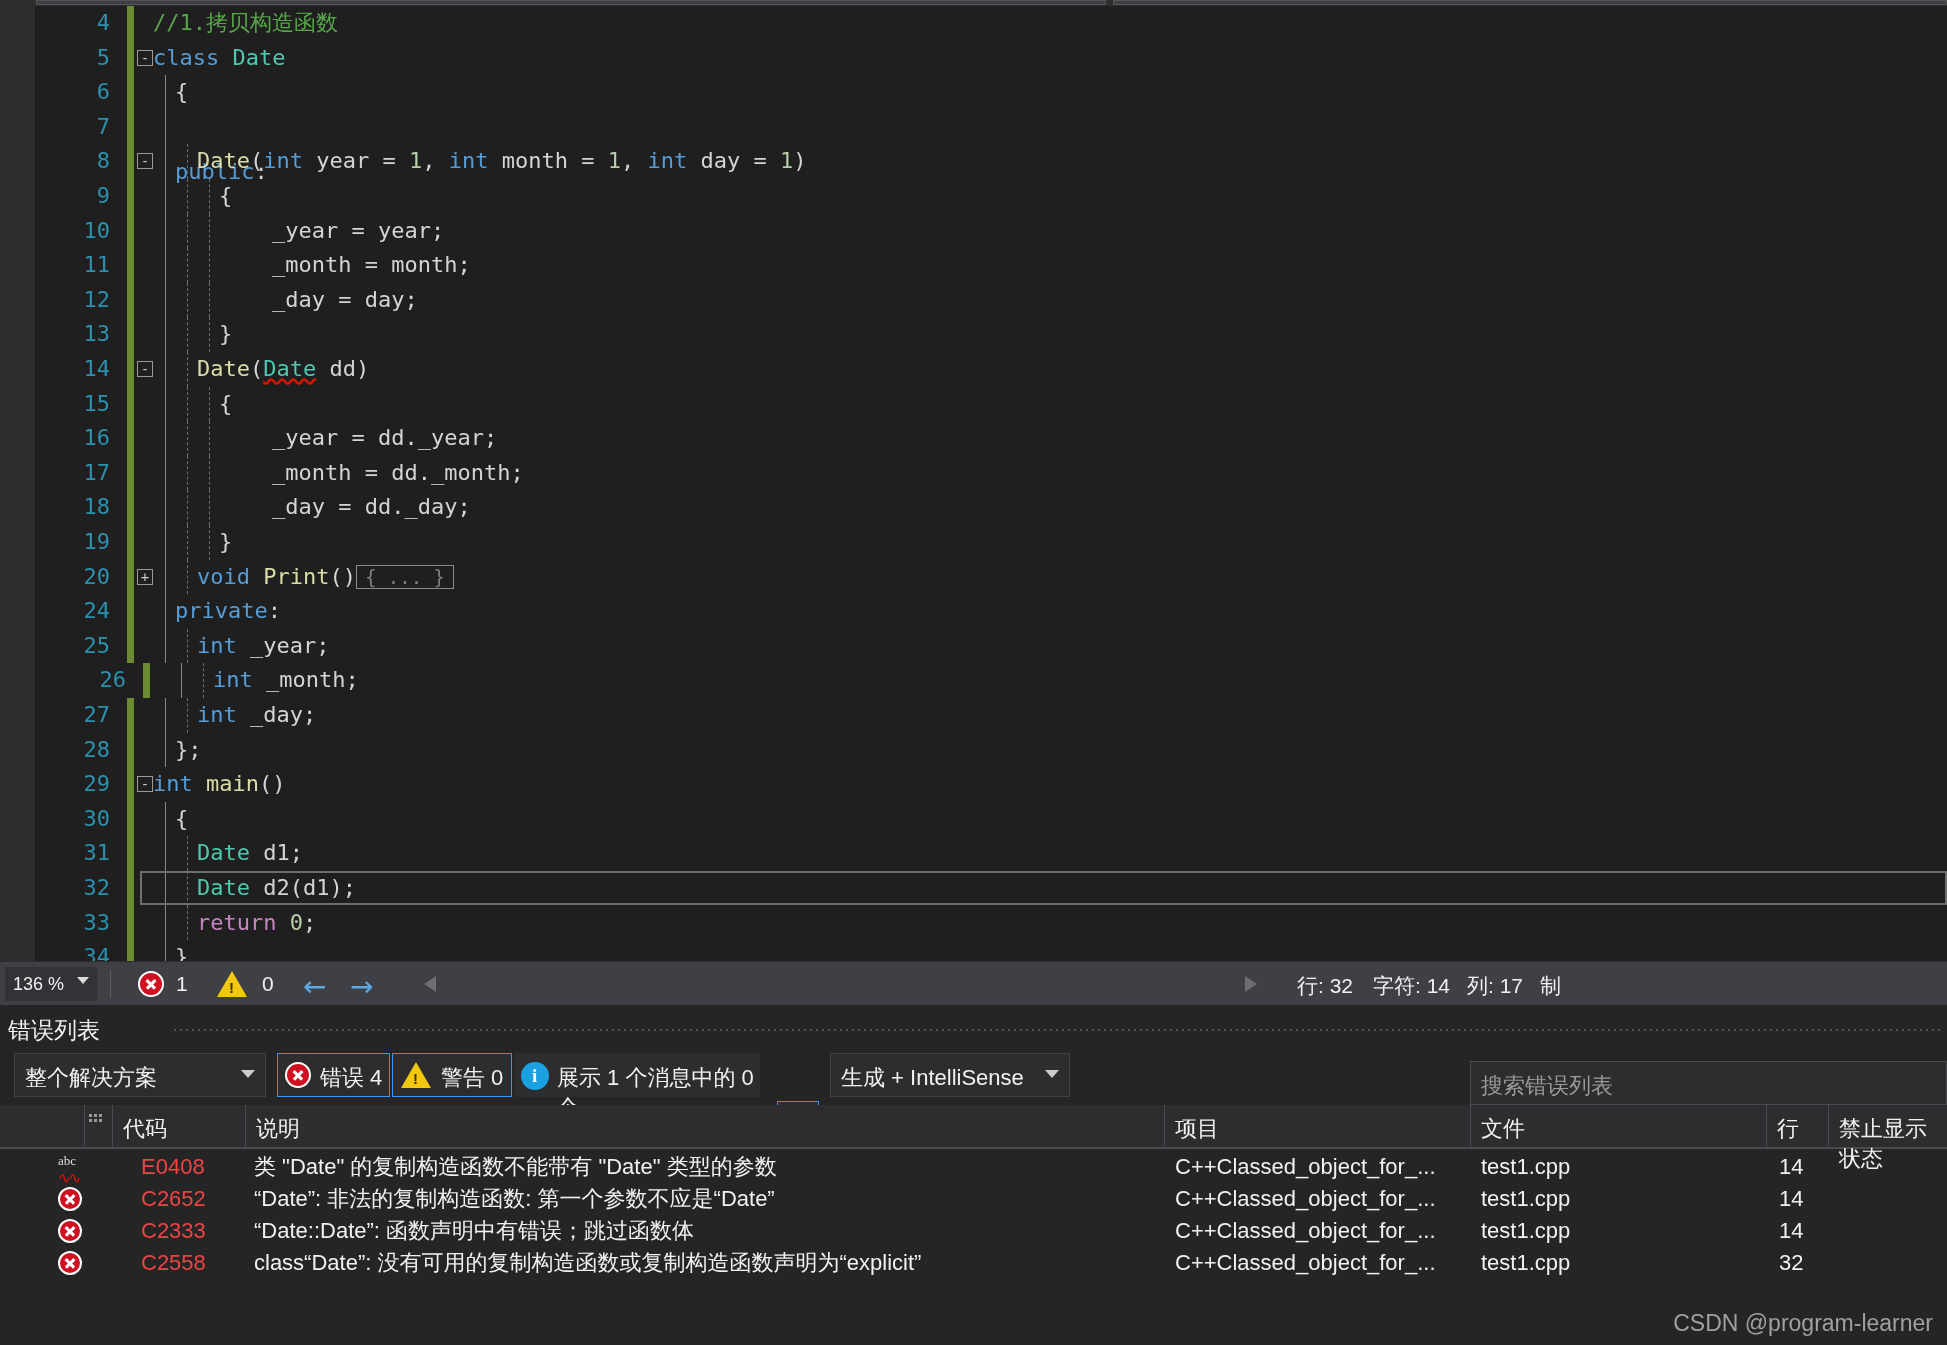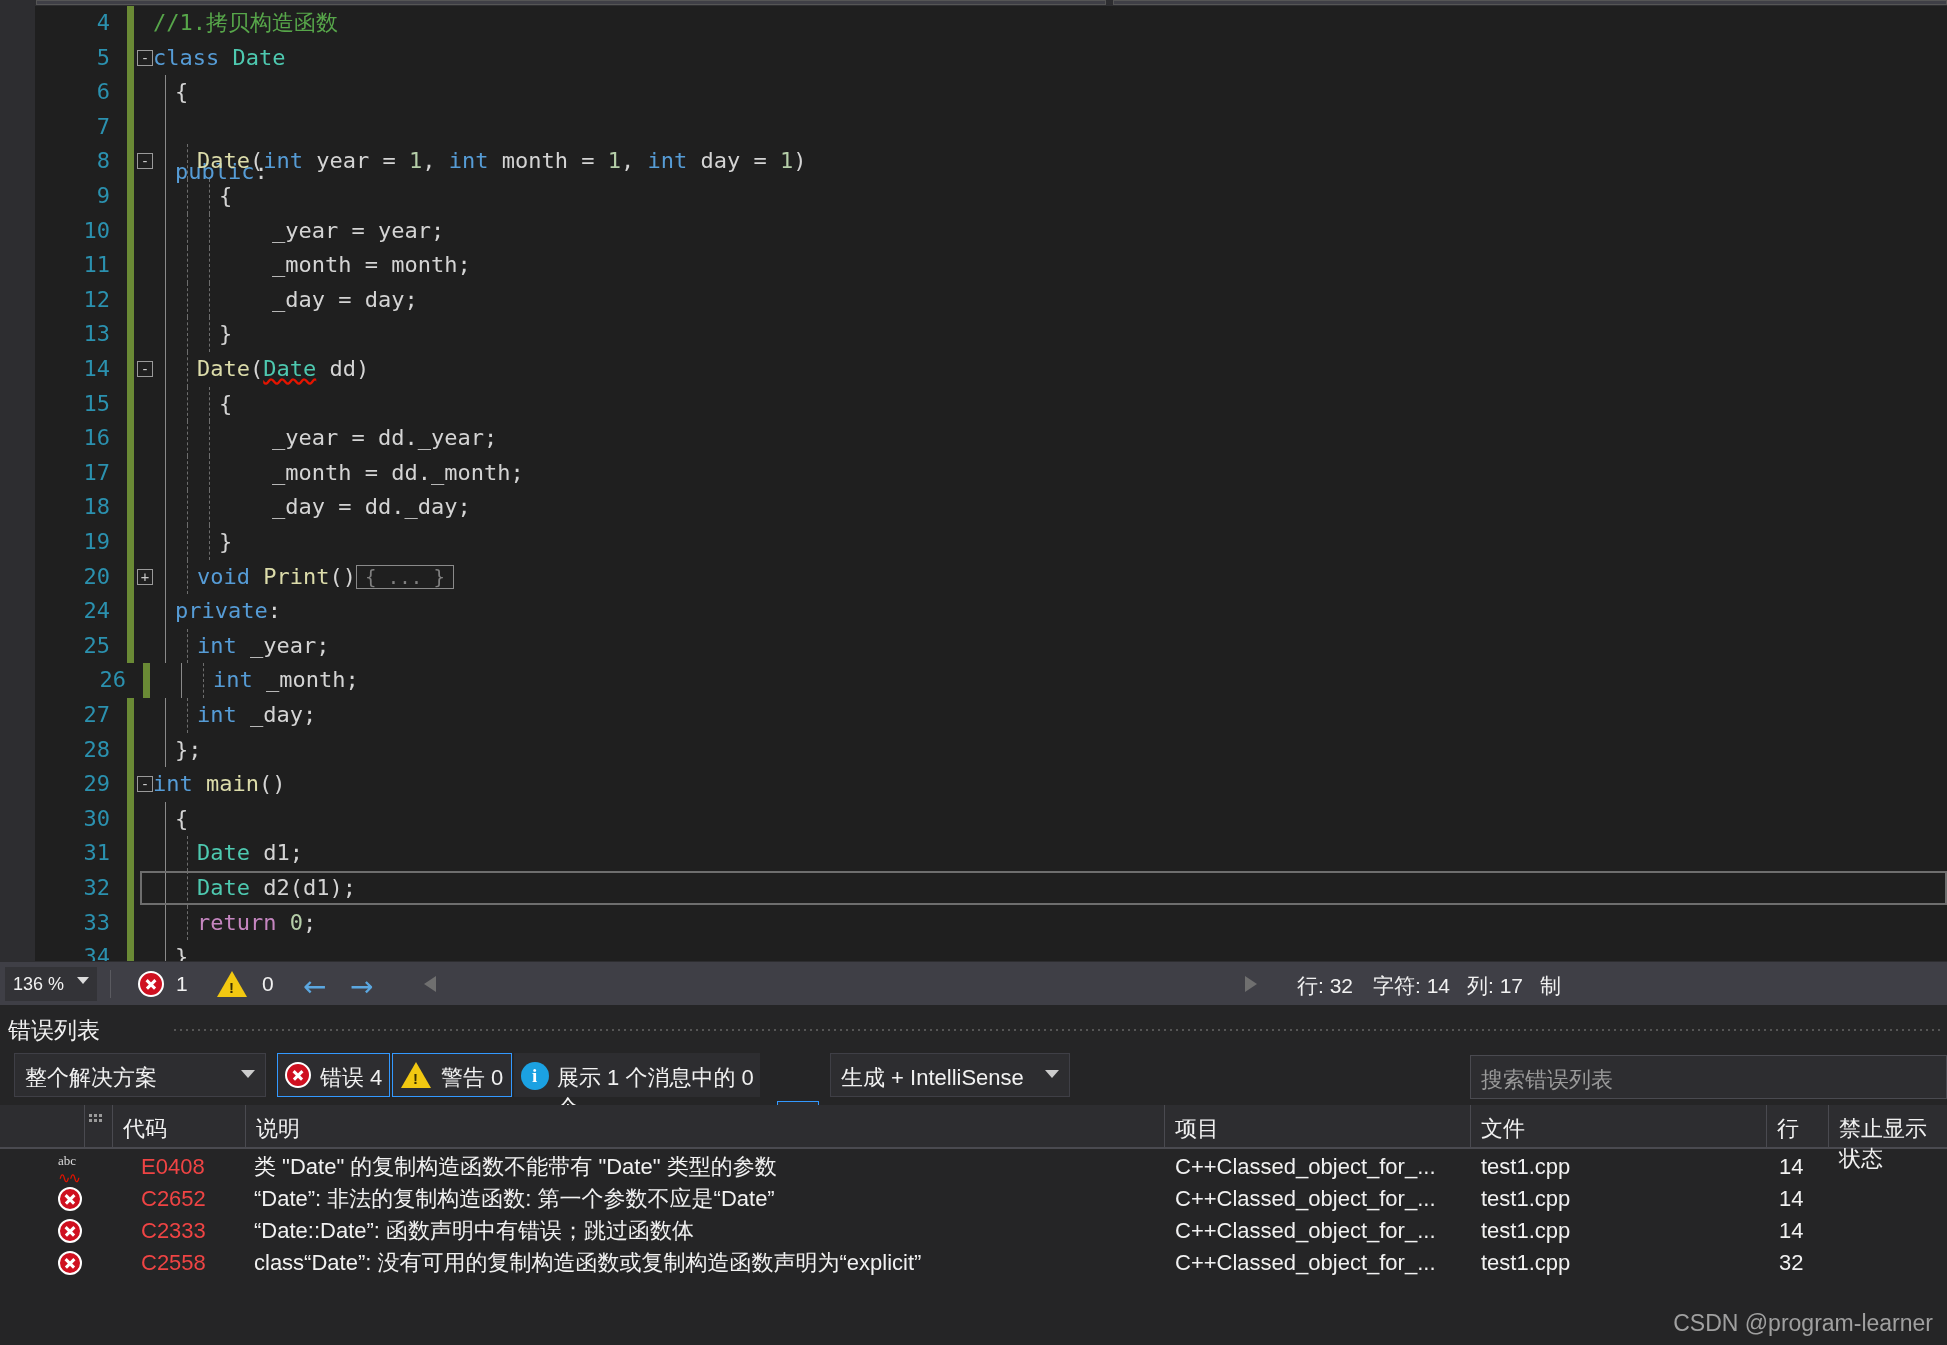--- a/index.html
+++ b/index.html
@@ -243,21 +243,21 @@
       </svg>
     </div>
 
     <div class="sb-sep" style="left:828px;top:54px;height:34px;"></div>
 
     <div class="combo" style="left:830px;top:0;width:240px;height:44px;">
       <span class="cv">生成 + IntelliSense</span>
       <span class="cc"></span>
     </div>
 
-    <div class="searchbox" style="left:1470px;top:2px;width:477px;height:44px;">
+    <div class="searchbox" style="left:1470px;top:8px;width:477px;height:44px;">
       <span class="sv">搜索错误列表</span>
     </div>
   </div>
 
   <div class="grid-head">
     <div class="gh" style="left:0;width:85px;"></div>
     <div class="gh" style="left:85px;width:28px;">
       <span class="colsel" style="left:4px;">
         <i style="left:0;top:0;"></i>
           <i style="left:5px;top:0;"></i>

